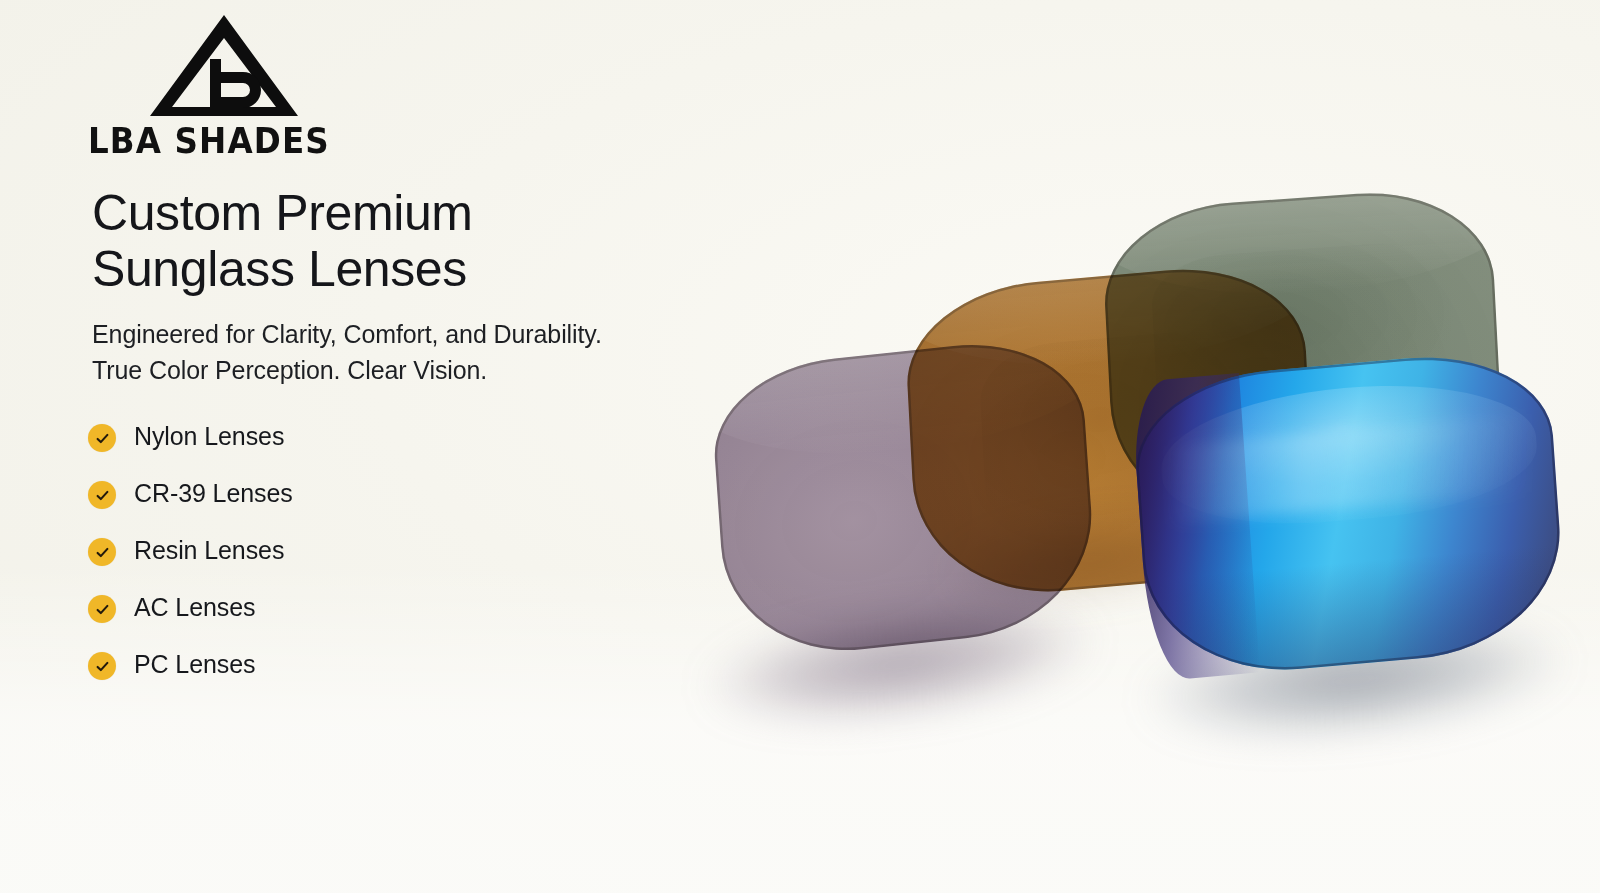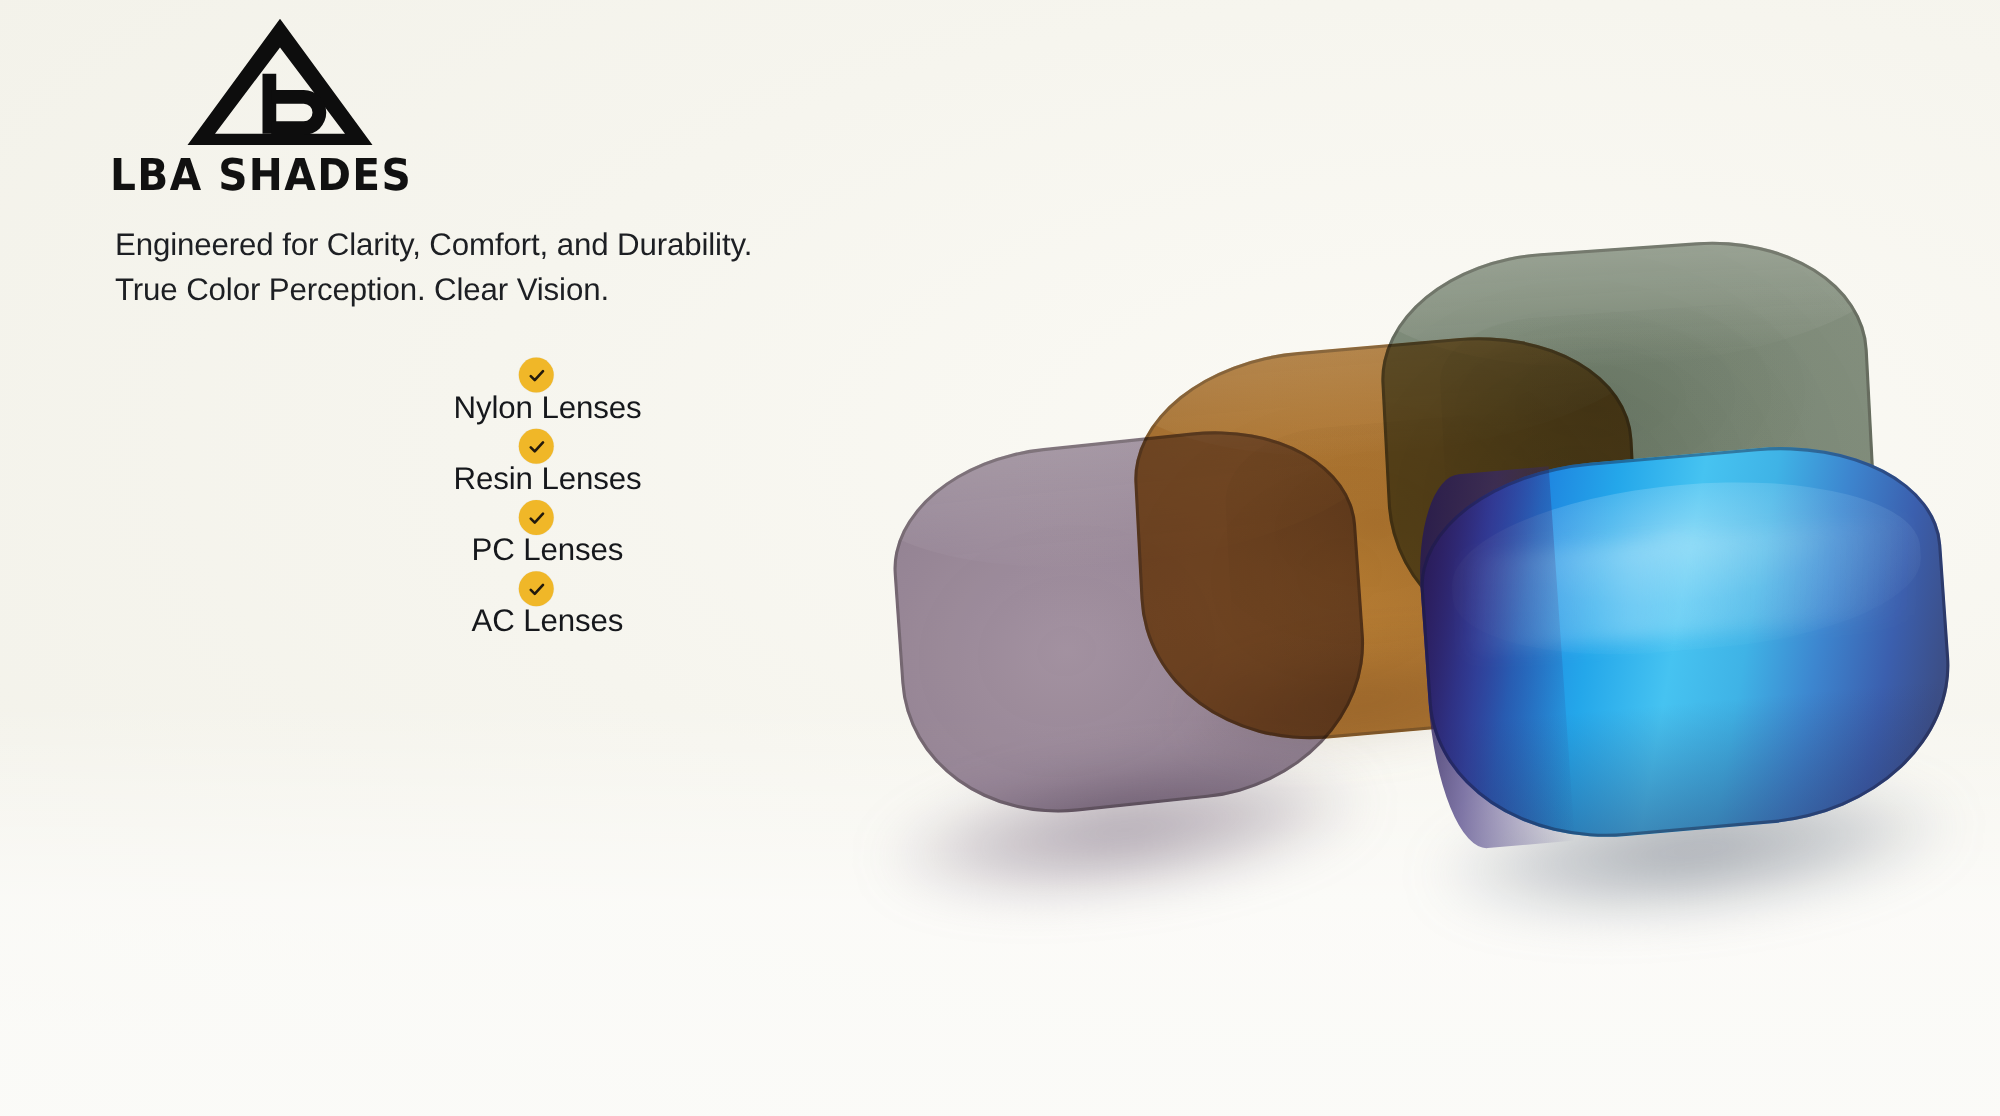--- a/index.html
+++ b/index.html
@@ -89,23 +89,22 @@
   }
 
   
   #feature-list {
     list-style: none;
     margin: 36px 0 0 0;
     padding: 0;
   }
   .feature-item {
     display: flex;
-    align-items: center;
+    align-items: flex-start;
     height: 57px;
-    flex-direction: column;
   }
   .check-badge {
     flex: 0 0 auto;
     width: 28px;
     height: 28px;
     border-radius: 50%;
     background: #f0b728;
     display: flex;
     align-items: center;
     justify-content: center;
@@ -329,62 +328,72 @@
         <path d="M62 47 L73 47 L73 95 L62 95 Z" fill="#0d0d0d"></path>
         <path d="M69 60 L95 60
                  a18 18 0 0 1 0 36
                  L69 96 L69 85 L95 85
                  a7 7 0 0 0 0 -14
                  L69 71 Z" fill="#0d0d0d"></path>
       </svg>
       <div id="logo-wordmark">LBA SHADES</div>
     </div>
 
+    <h1 id="headline">Custom Premium
+Sunglass Lenses</h1>
 
     <p id="subheadline">Engineered for Clarity, Comfort, and Durability.
 True Color Perception. Clear Vision.</p>
 
     <ul id="feature-list">
 
       <li class="feature-item">
         <span class="check-badge">
           <svg width="17" height="17" viewBox="0 0 17 17" aria-hidden="true">
             <path d="M3.6 8.9 L6.8 12.1 L13.4 4.9" fill="none" stroke="#231a0c" stroke-width="2.1" stroke-linecap="round" stroke-linejoin="round"></path>
           </svg>
         </span>
         <span class="feature-label">Nylon Lenses</span>
       </li>
 
+      <li class="feature-item">
+        <span class="check-badge">
+          <svg width="17" height="17" viewBox="0 0 17 17" aria-hidden="true">
+            <path d="M3.6 8.9 L6.8 12.1 L13.4 4.9" fill="none" stroke="#231a0c" stroke-width="2.1" stroke-linecap="round" stroke-linejoin="round"></path>
+          </svg>
+        </span>
+        <span class="feature-label">CR-39 Lenses</span>
+      </li>
 
 
       <li class="feature-item">
         <span class="check-badge">
           <svg width="17" height="17" viewBox="0 0 17 17" aria-hidden="true">
             <path d="M3.6 8.9 L6.8 12.1 L13.4 4.9" fill="none" stroke="#231a0c" stroke-width="2.1" stroke-linecap="round" stroke-linejoin="round"></path>
           </svg>
         </span>
         <span class="feature-label">Resin Lenses</span>
       </li>
 
       <li class="feature-item">
         <span class="check-badge">
           <svg width="17" height="17" viewBox="0 0 17 17" aria-hidden="true">
             <path d="M3.6 8.9 L6.8 12.1 L13.4 4.9" fill="none" stroke="#231a0c" stroke-width="2.1" stroke-linecap="round" stroke-linejoin="round"></path>
           </svg>
         </span>
-        <span class="feature-label">PC Lenses</span>
+        <span class="feature-label">AC Lenses</span>
       </li>
 
       <li class="feature-item">
         <span class="check-badge">
           <svg width="17" height="17" viewBox="0 0 17 17" aria-hidden="true">
             <path d="M3.6 8.9 L6.8 12.1 L13.4 4.9" fill="none" stroke="#231a0c" stroke-width="2.1" stroke-linecap="round" stroke-linejoin="round"></path>
           </svg>
         </span>
-        <span class="feature-label">AC Lenses</span>
+        <span class="feature-label">PC Lenses</span>
       </li>
 
 
     </ul>
   </div>
 
   <div id="lens-stage">
 
     <div class="lens-shadow" id="shadow-brown"></div>
     <div class="lens-shadow" id="shadow-grey"></div>

